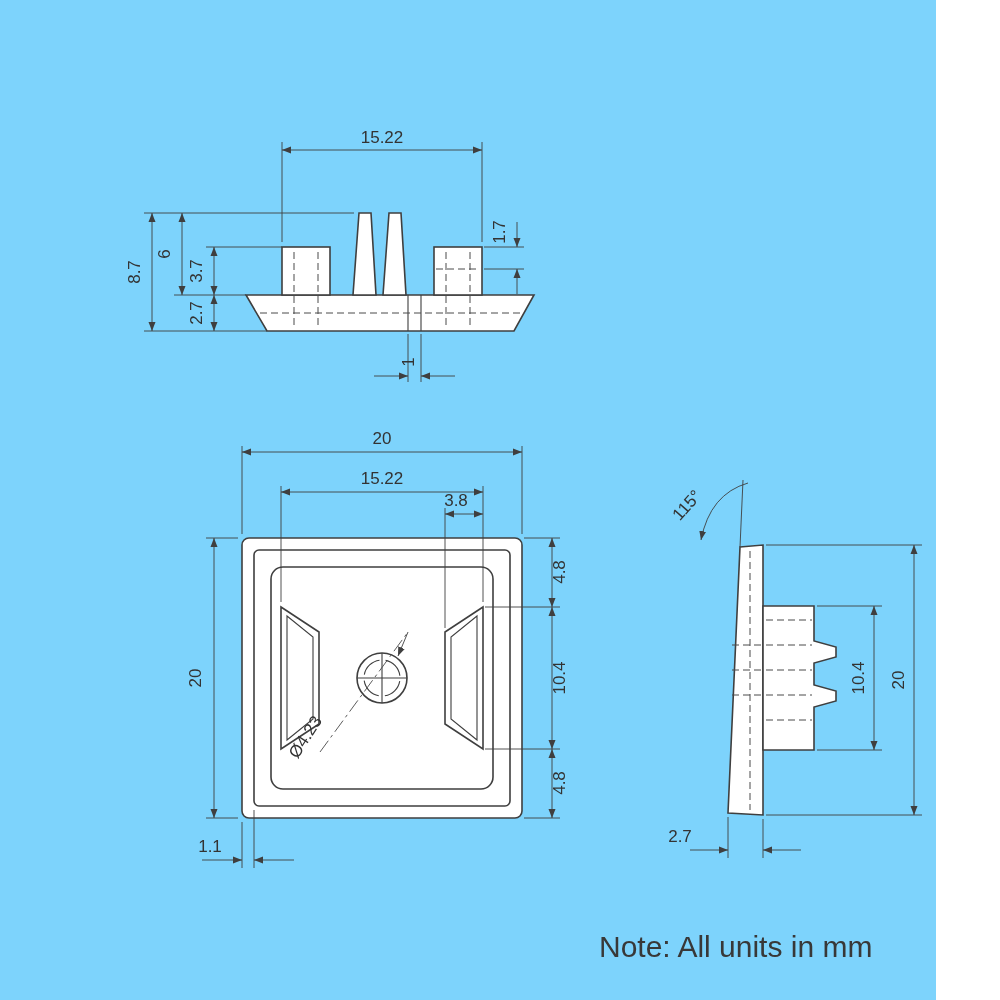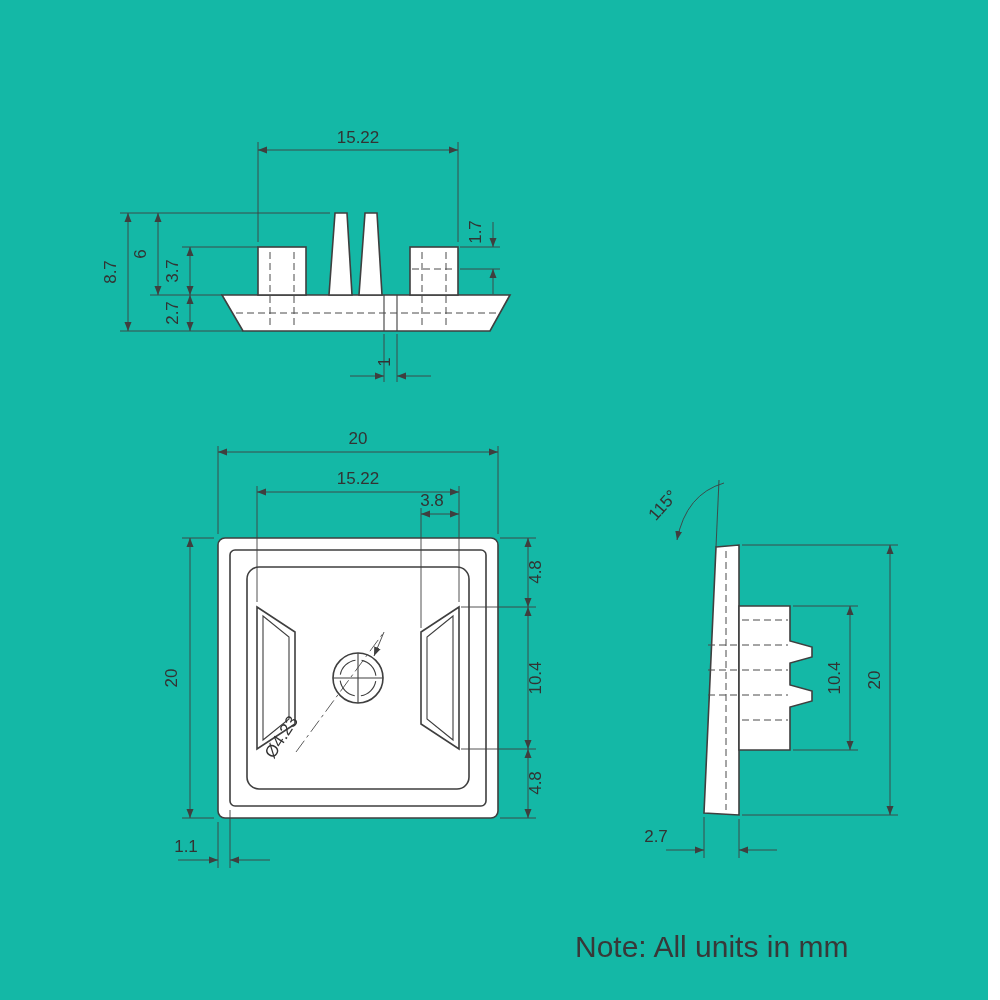--- a/index.html
+++ b/index.html
@@ -1,16 +1,16 @@
 <!DOCTYPE html>
 <html><head>
 <meta charset="utf-8">
 <style>
   html,body { margin:0; padding:0; background:#ffffff; }
-  .page { position:relative; width:988px; height:1000px; background:#14b8a6; overflow:hidden; }
+  .page { position:relative; width:912px; height:1000px; background:#7dd3fc; overflow:hidden;padding-left:24px; }
   svg { display:block; }
   .obj     { fill:#ffffff; stroke:#3f3f3f; stroke-width:1.6; stroke-linejoin:miter; }
   .objline { fill:none;    stroke:#3f3f3f; stroke-width:1.6; }
   .thin    { fill:none;    stroke:#3f3f3f; stroke-width:1.1; }
   .hid     { fill:none;    stroke:#4a4a4a; stroke-width:1;   stroke-dasharray:7 4; }
   .cl      { fill:none;    stroke:#4a4a4a; stroke-width:0.9; stroke-dasharray:14 4 3 4; }
   .ext     { fill:none;    stroke:#3f3f3f; stroke-width:0.9; }
   .dl      { fill:none;    stroke:#3f3f3f; stroke-width:0.9; }
   .dt      { font-family:"Liberation Sans", sans-serif; font-size:17px; fill:#333333; }
   .note    { font-family:"Liberation Sans", sans-serif; font-size:30px; fill:#383838; }

